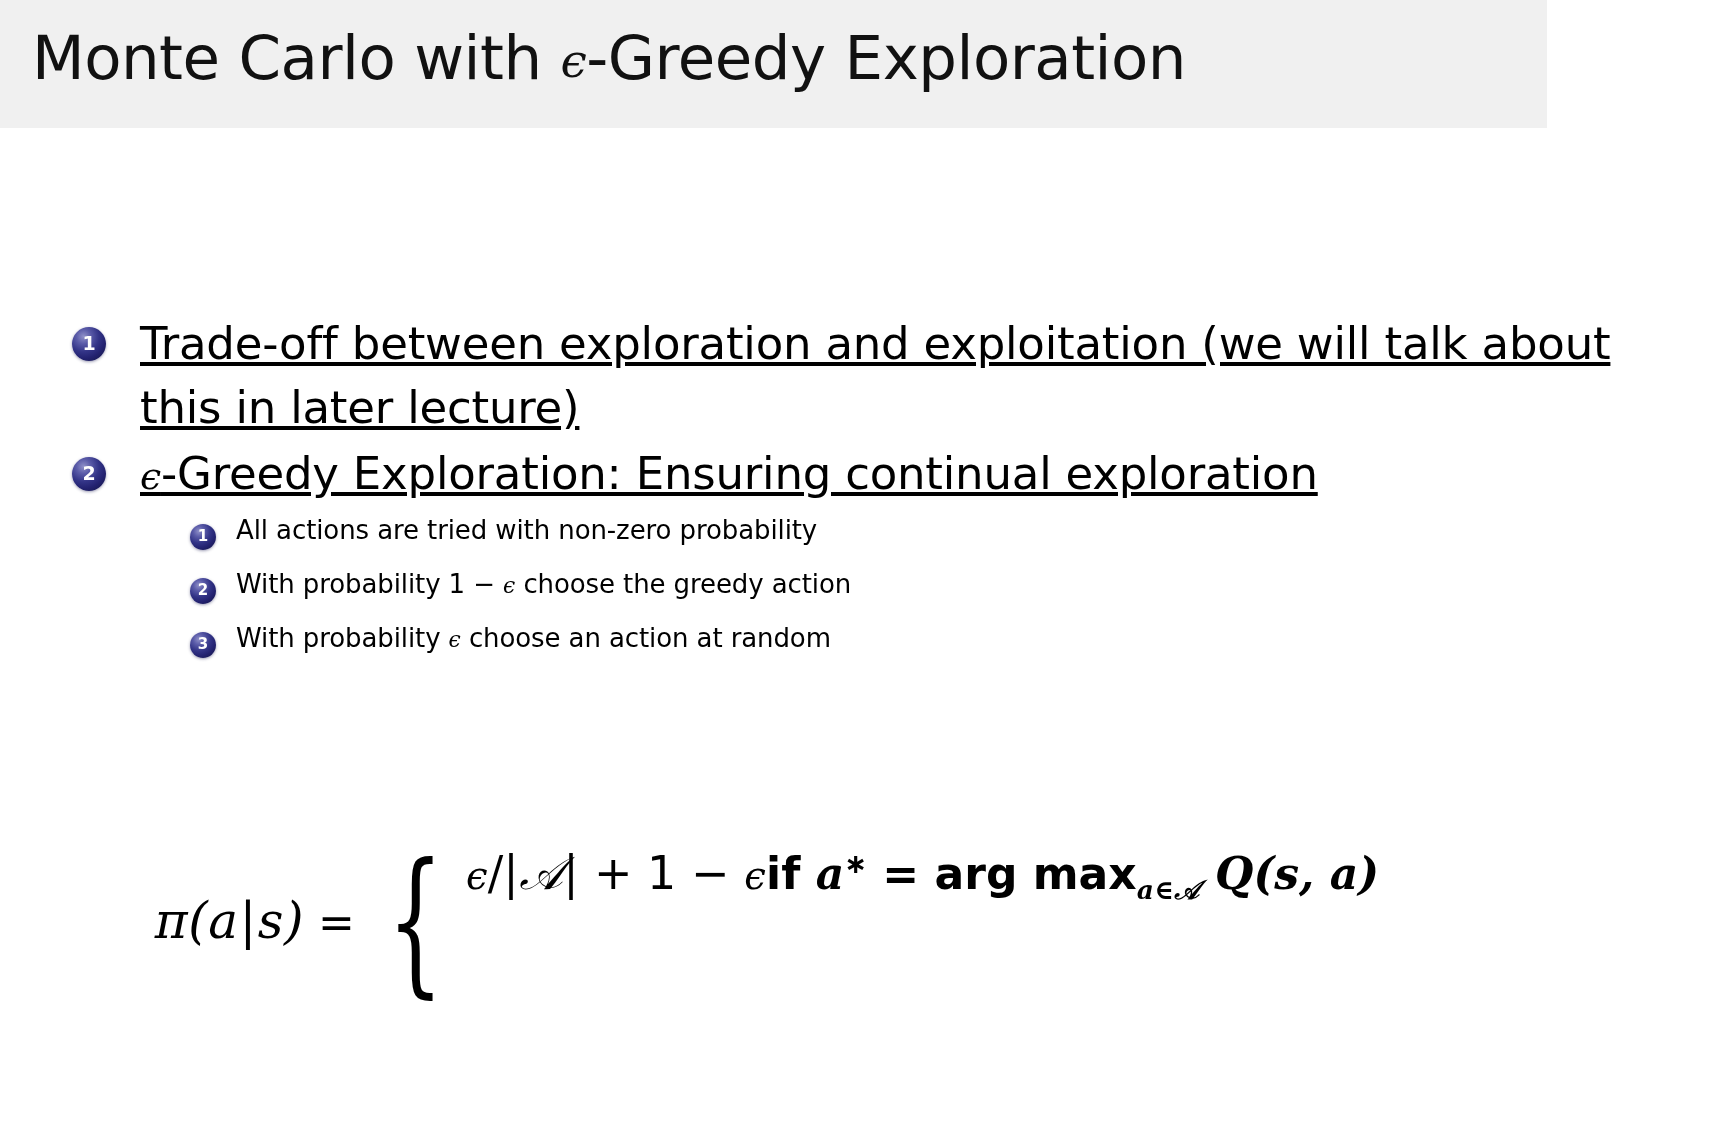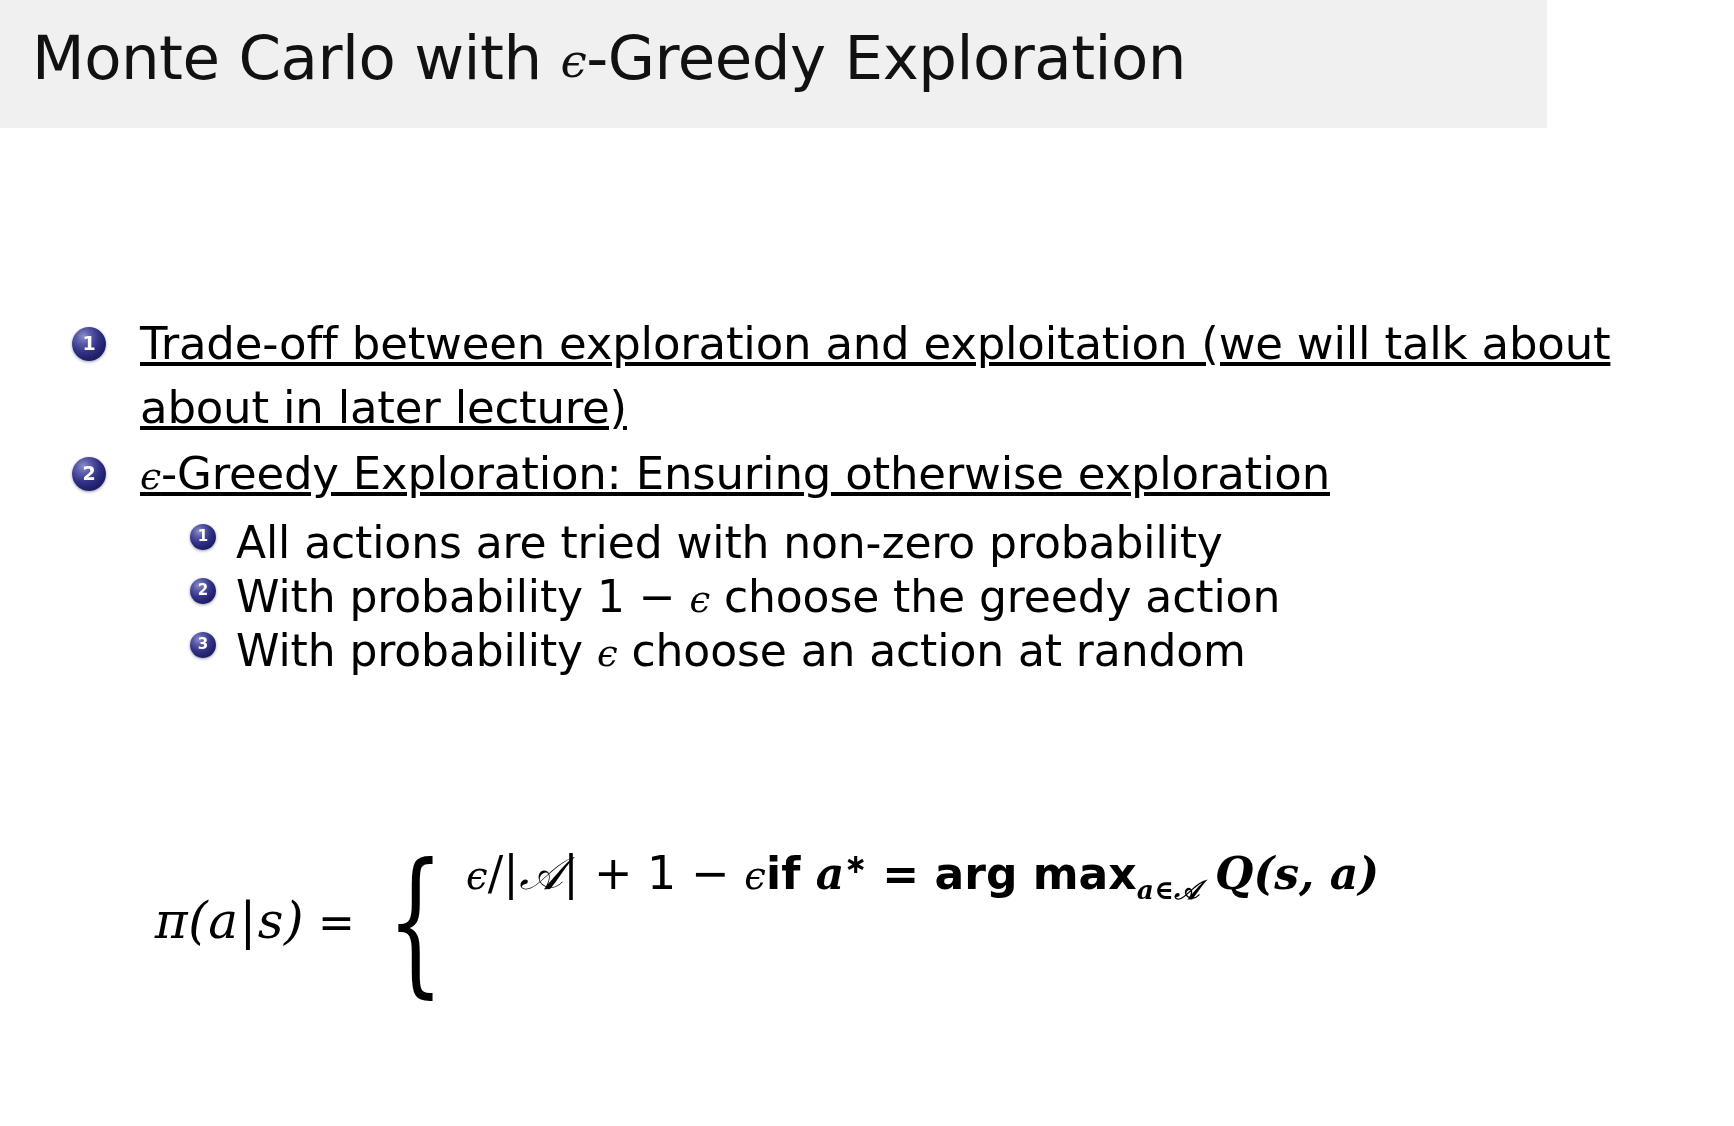--- a/index.html
+++ b/index.html
@@ -114,21 +114,21 @@
     display: flex;
     align-items: flex-start;
   }
   .item-l2 .marker-box {
     width: 46px;
     flex: 0 0 46px;
     padding-top: 12px;
     text-align: left;
   }
   .item-l2 .text-l2 {
-    font-size: 44px;
+    font-size: 26px;
     line-height: 1.4;
     letter-spacing: -0.1px;
     color: #000000;
   }
 
   
   .mi {
     font-family: "DejaVu Serif", "Liberation Serif", serif;
     font-style: italic;
   }
@@ -243,30 +243,30 @@
 </div>
 
 <div class="slide-body">
 
   <div class="item-l1" style="left:72px; top:184px; width:1630px;">
     <div class="marker-box">
       <span class="sphere lvl1">1</span>
     </div>
     <div class="text-l1">
       <span>Trade-off between exploration and exploitation (we will talk about</span><br>
-      <span>about in later lecture)</span>
+      <span>this in later lecture)</span>
     </div>
   </div>
 
   <div class="item-l1" style="left:72px; top:314px; width:1630px;">
     <div class="marker-box">
       <span class="sphere lvl1">2</span>
     </div>
     <div class="text-l1">
-      <span class="eps-i">ϵ</span><span>-Greedy Exploration: Ensuring otherwise exploration</span>
+      <span class="eps-i">ϵ</span><span>-Greedy Exploration: Ensuring continual exploration</span>
     </div>
   </div>
 
   <div class="item-l2" style="left:190px; top:384px; width:1500px;">
     <div class="marker-box">
       <span class="sphere lvl2">1</span>
     </div>
     <div class="text-l2">
       <span>All actions are tried with non-zero probability</span>
     </div>

